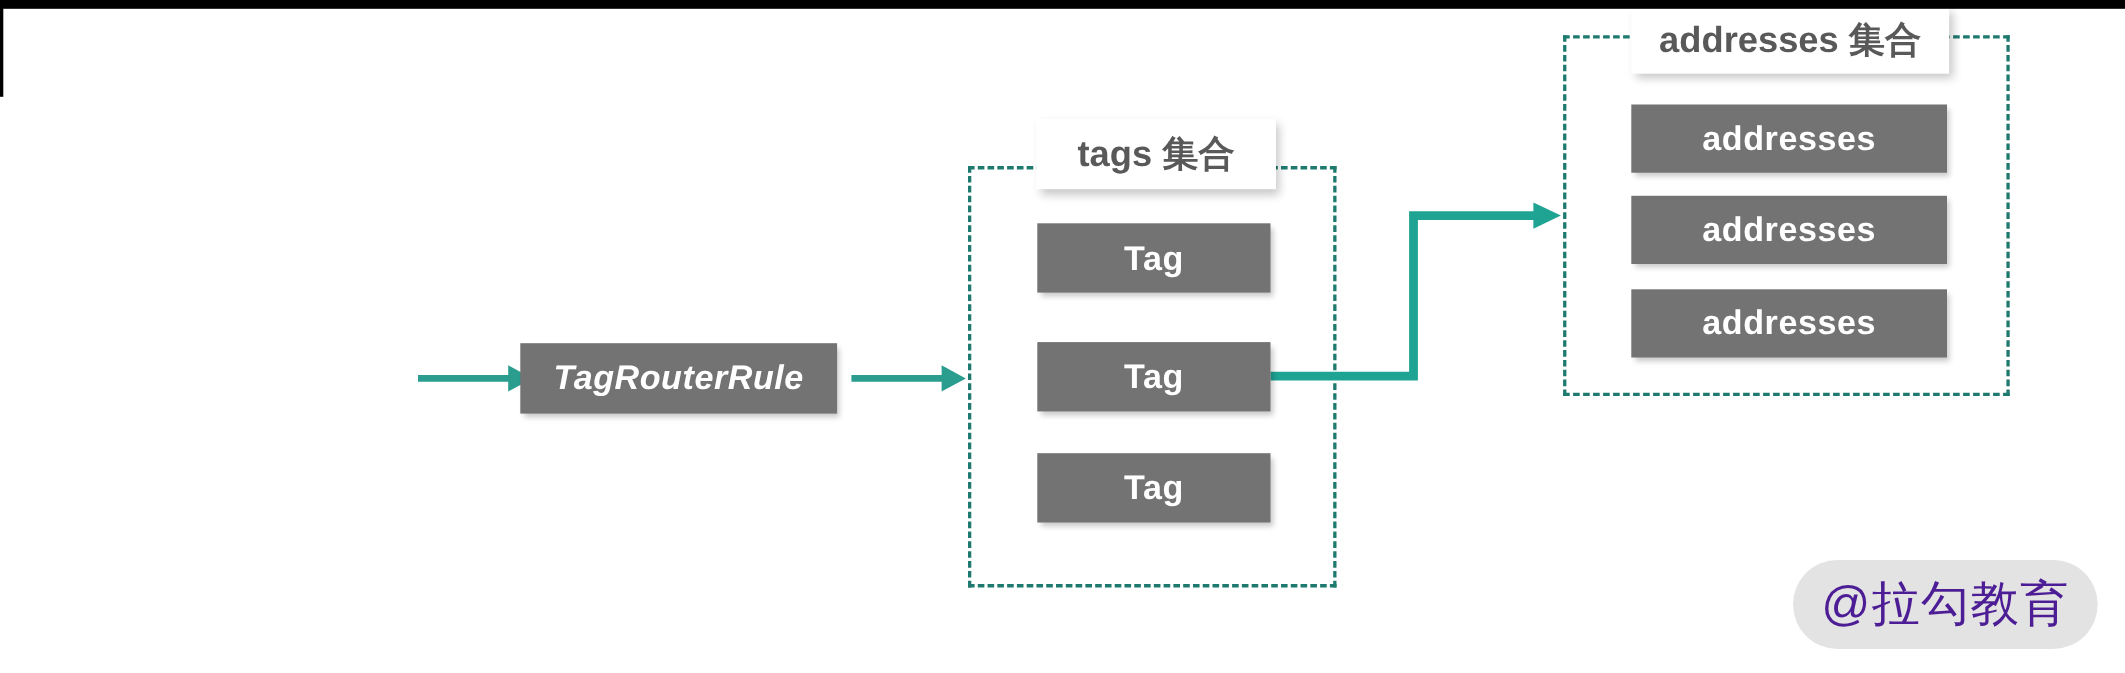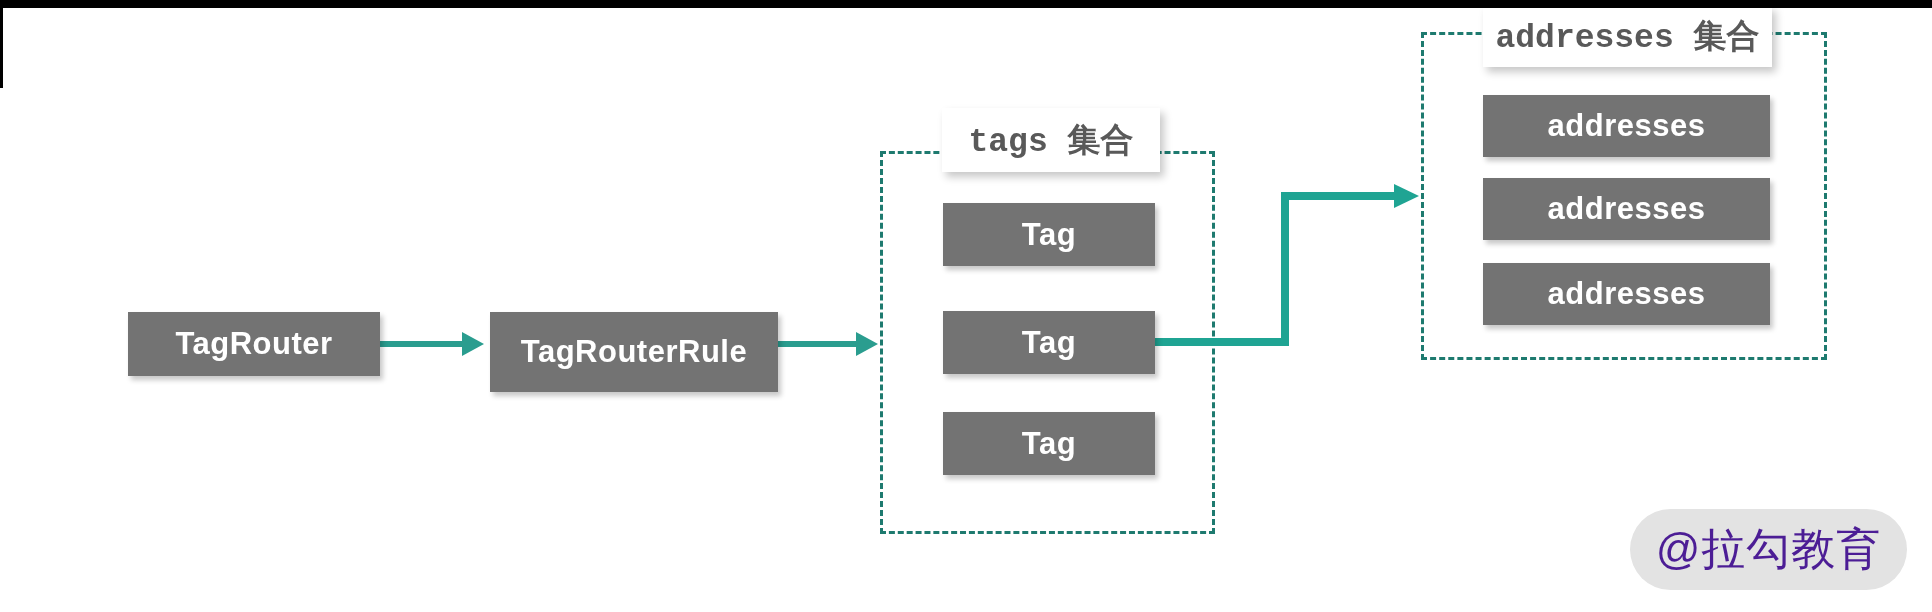--- a/index.html
+++ b/index.html
@@ -47,21 +47,20 @@
     background: #ffffff;
     color: #595959;
     font-weight: 600;
     font-size: 33px;
     display: flex;
     align-items: center;
     justify-content: center;
     box-shadow: 4px 5px 8px rgba(0,0,0,0.22);
     z-index: 12;
     white-space: nowrap;
-    font-family: Liberation Mono, monospace;
   }
 
   
   #arrows { left: 0; top: 0; width: 1932px; height: 612px; z-index: 5; pointer-events: none; }
 
   
   .watermark {
     left: 1630px; top: 509px; width: 277px; height: 81px;
     background: #e3e3e3;
     border-radius: 42px;
@@ -69,21 +68,21 @@
     align-items: center;
     justify-content: center;
     color: #4c1d95;
     font-size: 44px;
     z-index: 20;
     letter-spacing: 1px;
   }
 
   
   .n-tagrouter      { left: 128px;  top: 312px; width: 252px; height: 64px; }
-  .n-tagrouterrule  { left: 490px;  top: 312px; width: 288px; height: 80px; }
+  .n-tagrouterrule  { left: 473px;  top: 312px; width: 288px; height: 64px; font-style: italic; }
 
   .g-tags           { left: 880px;  top: 151px; width: 329px; height: 377px; }
   .t-tags           { left: 942px;  top: 108px; width: 218px; height: 64px; }
   .n-tag-0          { left: 943px;  top: 203px; width: 212px; height: 63px; }
   .n-tag-1          { left: 943px;  top: 311px; width: 212px; height: 63px; }
   .n-tag-2          { left: 943px;  top: 412px; width: 212px; height: 63px; }
 
   .g-addresses      { left: 1421px; top: 32px;  width: 400px; height: 322px; }
   .t-addresses      { left: 1483px; top: 6px;   width: 289px; height: 61px; }
   .n-addr-0         { left: 1483px; top: 95px;  width: 287px; height: 62px; }
@@ -109,23 +108,20 @@
       <line x1="774" y1="344" x2="860" y2="344" stroke="#2a9d8f" stroke-width="6"></line>
       <polygon points="856,332 878,344 856,356" fill="#2a9d8f"></polygon>
     </g>
 
     <g>
       <path d="M 1155 342 H 1285 V 196 H 1398" fill="none" stroke="#1fa493" stroke-width="8"></path>
       <polygon points="1394,184 1419,196 1394,208" fill="#1fa493"></polygon>
     </g>
   </svg>
 
-  <div class="abs node n-tagrouter">
-    <span>TagRouter</span>
-  </div>
   <div class="abs node n-tagrouterrule">
     <span>TagRouterRule</span>
   </div>
 
   <div class="abs group-frame g-tags"></div>
   <div class="abs group-title t-tags">
     <span>tags 集合</span>
   </div>
   <div class="abs node n-tag-0">
     <span>Tag</span>

